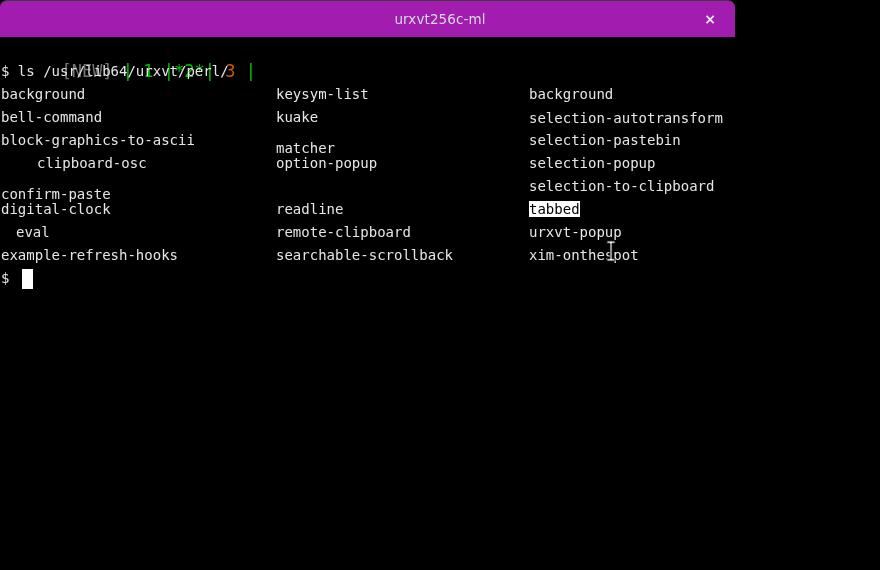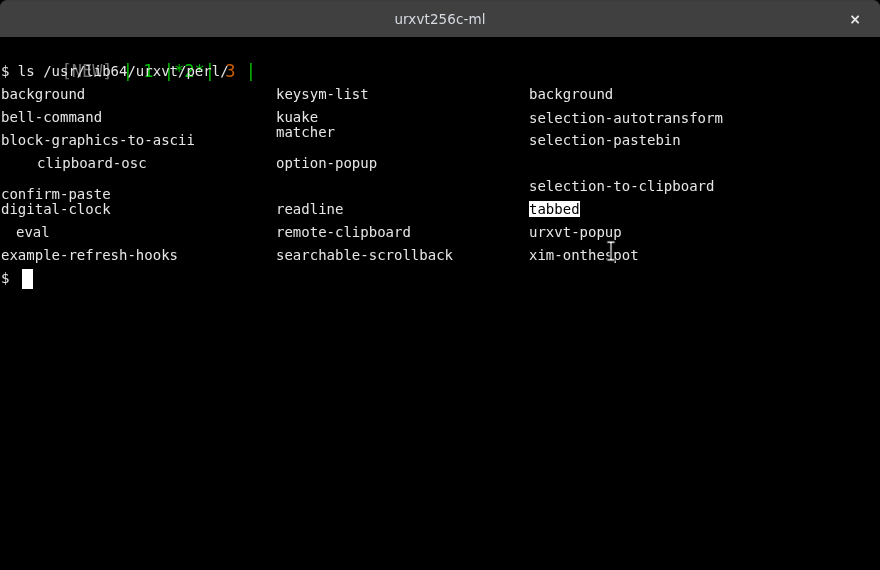--- a/index.html
+++ b/index.html
@@ -21,23 +21,23 @@
     width: 880px;
     height: 570px;
     background: #000000;
     overflow: hidden;
   }
 
   
   .titlebar {
     position: absolute;
     left: 0; top: 0;
-    width: 880px;
+    width: 735px;
     height: 37px;
-    background: #404040;
+    background: #a21caf;
     border-top-left-radius: 7px;
     border-top-right-radius: 7px;
     border-top: 1px solid #3d3d3d;
     box-sizing: border-box;
   }
   .titlebar-title {
     position: absolute;
     left: 0; top: 0;
     width: 880px;
     height: 37px;
@@ -155,29 +155,30 @@
     <div class="row col1" style="top:69px;">bell-command</div>
     <div class="row col1" style="top:92px;">block-graphics-to-ascii</div>
     <div class="row col1" style="top:115px;padding-left:36px;">clipboard-osc</div>
     <div class="row col1" style="top:146px;">confirm-paste</div>
     <div class="row col1" style="top:161px;">digital-clock</div>
     <div class="row col1" style="top:184px;margin-left:15px;">eval</div>
     <div class="row col1" style="top:207px;">example-refresh-hooks</div>
 
     <div class="row col2" style="top:46px;">keysym-list</div>
     <div class="row col2" style="top:69px;">kuake</div>
-    <div class="row col2" style="top:84px;">matcher</div>
+    <div class="row col2" style="top:100px;">matcher</div>
     <div class="row col2" style="top:115px;text-align:center;">option-popup</div>
     <div class="row col2" style="top:161px;">readline</div>
     <div class="row col2" style="top:184px;">remote-clipboard</div>
     <div class="row col2" style="top:207px;">searchable-scrollback</div>
 
     <div class="row col3" style="top:46px;">background</div>
     <div class="row col3" style="top:70px;">selection-autotransform</div>
     <div class="row col3" style="top:92px;">selection-pastebin</div>
+    <div class="row col3" style="top:115px;">selection-popup</div>
     <div class="row col3" style="top:138px;">selection-to-clipboard</div>
     <div class="row col3" style="top:161px;"><span class="sel">tabbed</span></div>
     <div class="row col3" style="top:184px;">urxvt-popup</div>
     <div class="row col3" style="top:207px;">xim-onthespot</div>
 
     <div class="row col1" style="top:230px;">$ </div>
     <div class="block-cursor" style="left:22px; top:232px;"></div>
 
     <div class="ibeam" style="left:604px; top:203px;">
       <svg width="14" height="22" viewBox="0 0 14 22">

